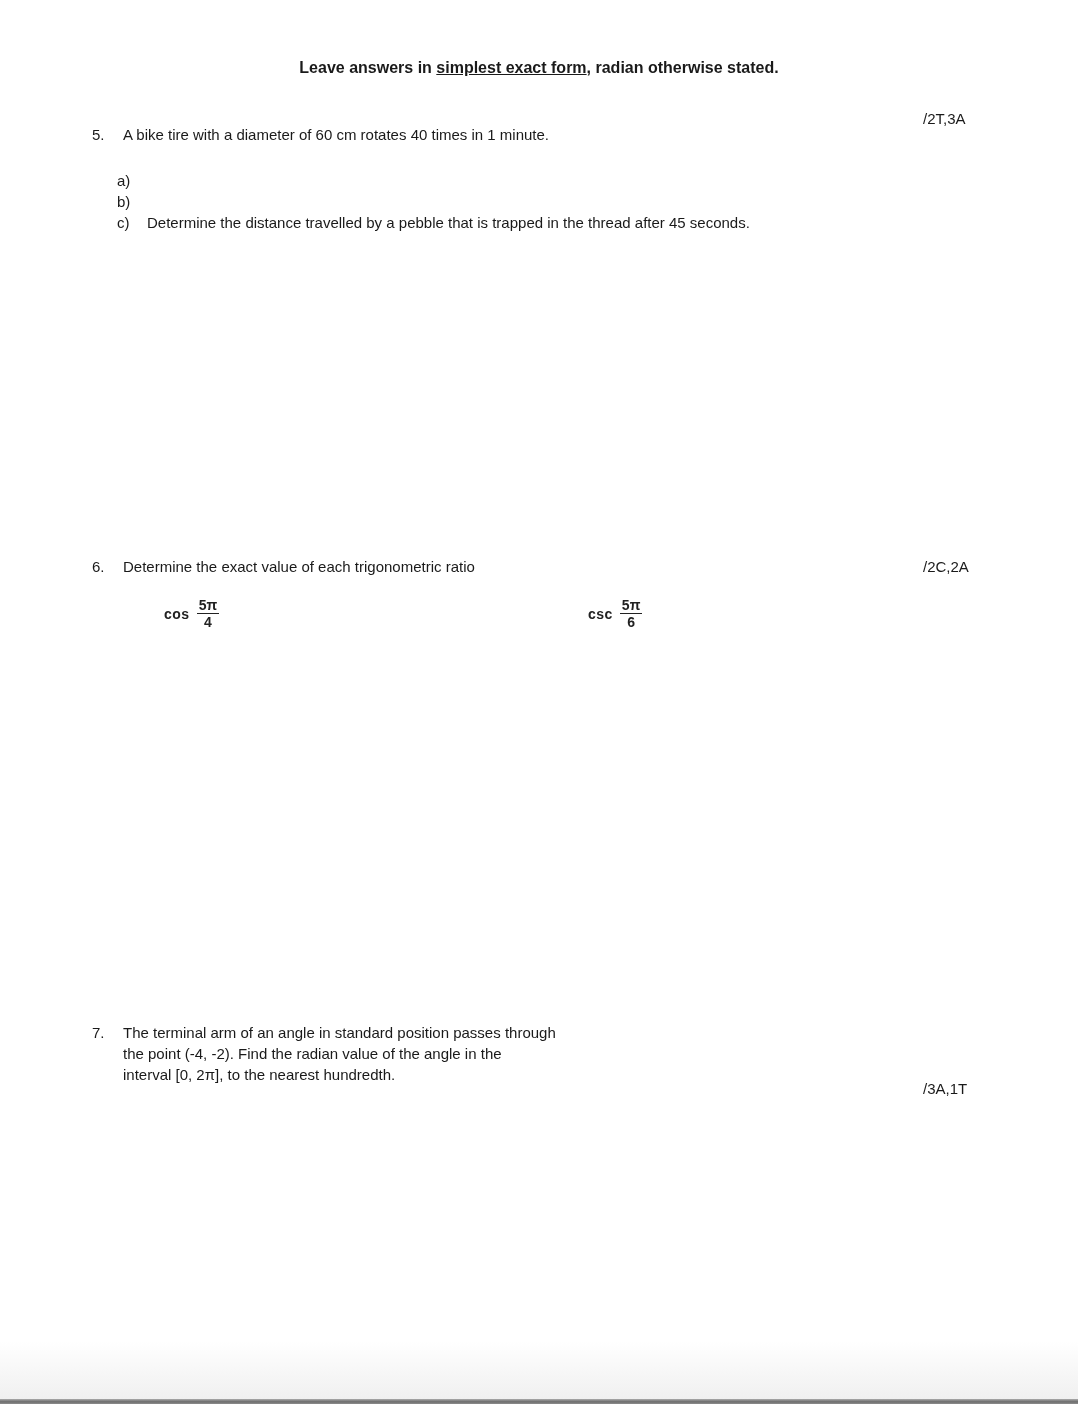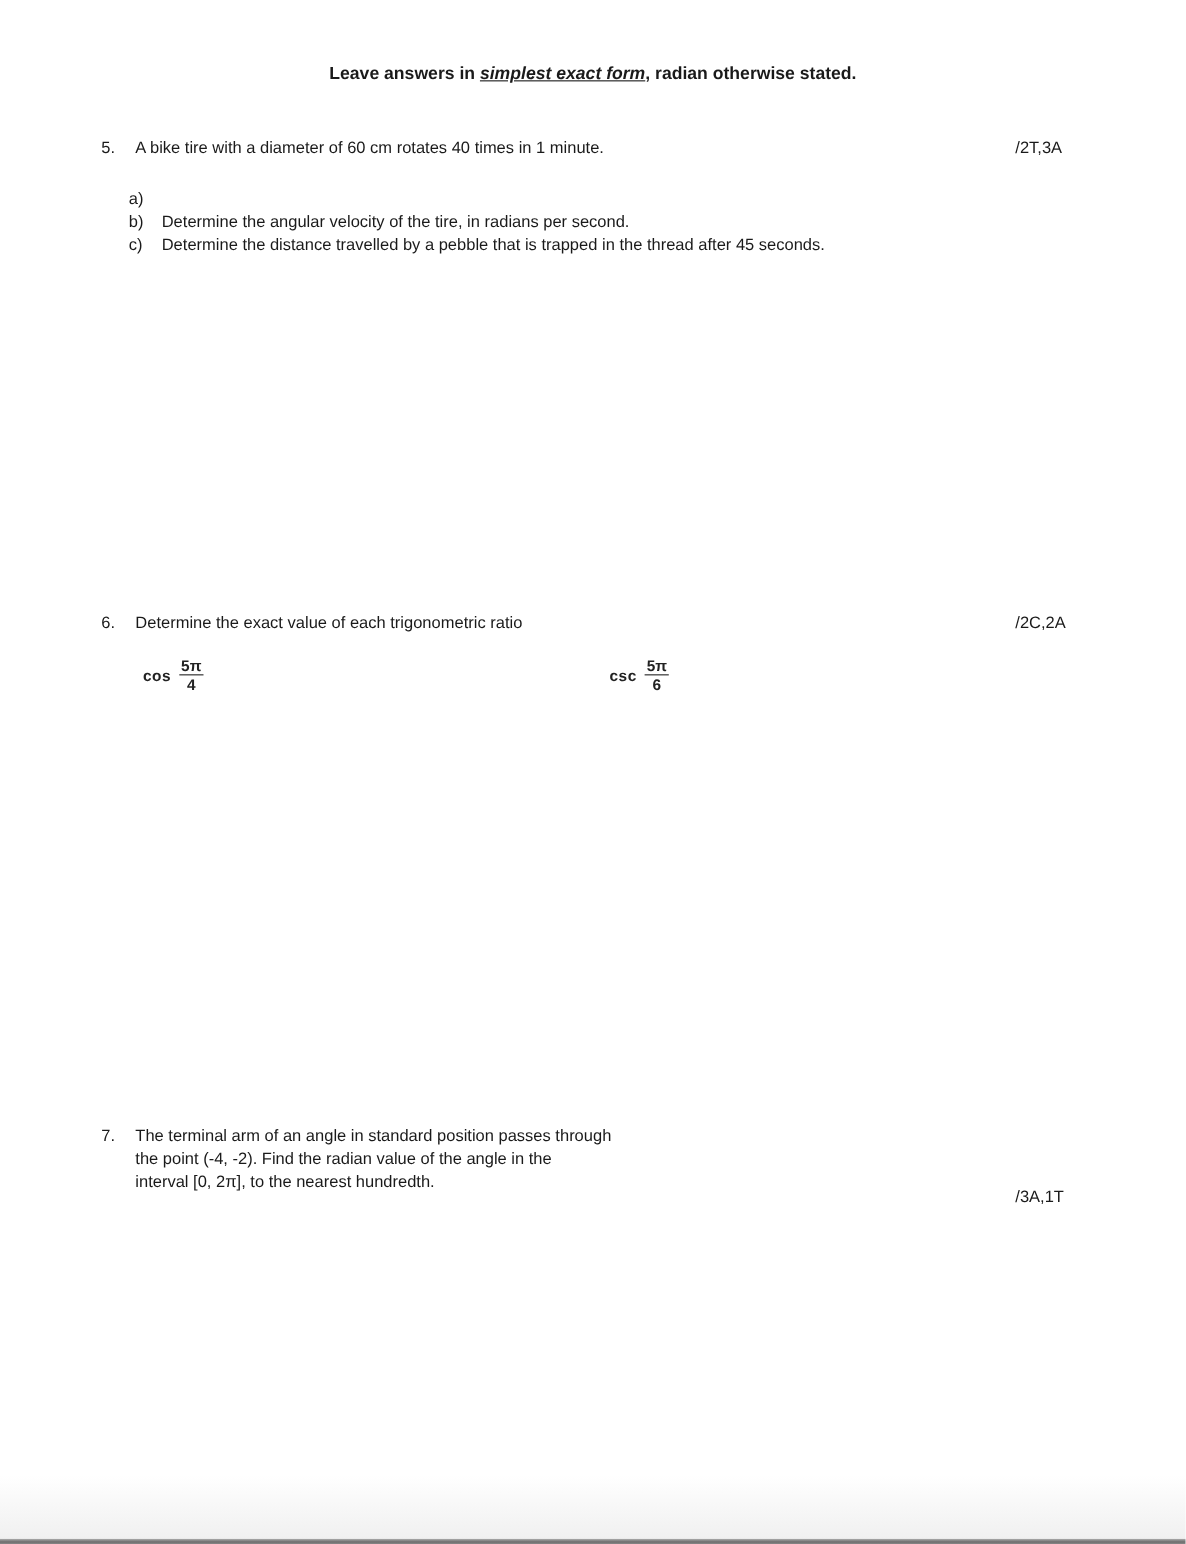--- a/index.html
+++ b/index.html
@@ -21,21 +21,20 @@
     position: absolute;
     top: 57px;
     left: 0;
     width: 100%;
     text-align: center;
     font-weight: bold;
     font-size: 16px;
     line-height: 21px;
   }
   .header .em {
-    font-style: italic;
     text-decoration: underline;
   }
   .q-row {
     position: absolute;
     left: 92px;
     display: flex;
     align-items: flex-start;
     line-height: 21px;
   }
   .q-num {
@@ -65,20 +64,21 @@
     position: absolute;
     display: flex;
     align-items: center;
     font-weight: bold;
     font-size: 14px;
     color: #222222;
   }
   .fn {
     margin-right: 7px;
     letter-spacing: 0.5px;
+    margin-left: 34px;
   }
   .frac {
     display: inline-flex;
     flex-direction: column;
     align-items: center;
     font-size: 14px;
     line-height: 14px;
     font-weight: bold;
   }
   .frac .num {
@@ -113,29 +113,28 @@
 <body>
 
 <div class="page">
 
   <div class="header"><span>Leave answers in </span><span class="em">simplest exact form</span><span>, radian otherwise stated.</span></div>
 
   <div class="q-row" style="top:124px;">
     <span class="q-num">5.</span>
     <span class="q-text">A bike tire with a diameter of 60 cm rotates 40 times in 1 minute.</span>
   </div>
-  <div class="marks" style="top:124px;">/2T,3A</div>
+  <div class="marks" style="top:108px;">/2T,3A</div>
 
   <div class="parts" style="top:170px;">
     <div class="part">
       <span class="part-label">a)</span>
     </div>
     <div class="part">
       <span class="part-label">b)</span>
-      <span class="part-text">Determine the angular velocity of the tire, in radians per second.</span>
     </div>
     <div class="part">
       <span class="part-label">c)</span>
       <span class="part-text">Determine the distance travelled by a pebble that is trapped in the thread after 45 seconds.</span>
     </div>
   </div>
 
   <div class="q-row" style="top:556px;">
     <span class="q-num">6.</span>
     <span class="q-text">Determine the exact value of each trigonometric ratio</span>

